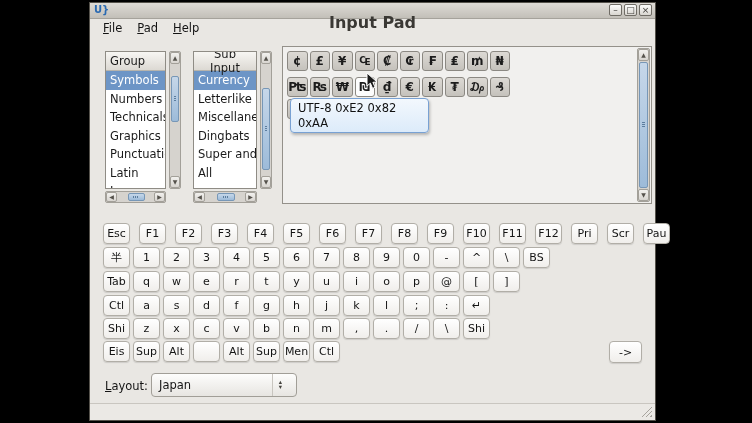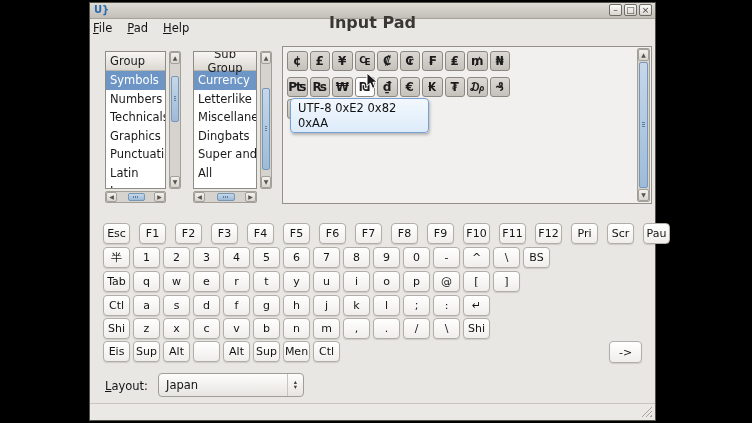--- a/index.html
+++ b/index.html
@@ -27,21 +27,21 @@
   }
   .tb-btns{position:absolute;right:3px;top:1px;display:flex;gap:2px;}
   .tb-btn{
     width:13px;height:12px;box-sizing:border-box;border:1px solid #6f6c65;border-radius:2px;
     background:linear-gradient(#fcfcfb,#d9d6d0);
     font-size:9px;line-height:10px;text-align:center;color:#3f3d39;
   }
   
   .menubar{
     position:absolute;left:0;top:15px;right:0;height:19px;
-    display:flex;align-items:center;gap:9px;
+    display:flex;align-items:center;padding-left:10px;gap:9px;
     font-size:11.5px;color:#141414;
   }
   .menu-item{padding:1px 3px;}
   u{text-decoration:underline;}
   
   .listbox{
     position:absolute;background:#fff;border:1px solid #8f8c85;box-sizing:border-box;
     overflow:hidden;font-size:11.5px;color:#1a1a1a;
   }
   .list-header{
@@ -112,21 +112,21 @@
     display:flex;align-items:center;justify-content:center;
     font-size:11px;color:#141414;box-shadow:0 1px 1px rgba(0,0,0,.12);
   }
   .next-btn{position:absolute;left:519px;top:338px;width:33px;height:22px;}
   
   .layout-label{position:absolute;left:15px;top:376px;font-size:11.5px;color:#141414;}
   .combo{
     position:absolute;left:61px;top:370px;width:146px;height:24px;box-sizing:border-box;
     border:1px solid #a19e97;border-radius:4px;
     background:linear-gradient(#fdfdfc,#e7e5e1);
-    display:flex;align-items:center;padding:0 0 0 7px;font-size:11.5px;color:#141414;margin-left:7px;
+    display:flex;align-items:center;padding:0 8px 0 7px;font-size:11.5px;color:#141414;
   }
   .combo-arrows{
     margin-left:auto;height:100%;display:flex;flex-direction:column;justify-content:center;
     font-size:6.5px;line-height:5px;color:#45433e;padding:0 6px 0 6px;border-left:1px solid #c8c5bf;
   }
   
   .statusbar{
     position:absolute;left:0;right:0;top:400px;bottom:0;
     background:#ebe9e5;border-top:1px solid #c9c6c0;
   }
@@ -181,21 +181,21 @@
     <span class="sarrow">◀</span>
     <div class="htrack">
         <div class="hthumb">
           <span class="hgrip"></span>
         </div>
       </div>
     <span class="sarrow">▶</span>
   </div>
 
   <div class="listbox" style="left:103px;top:48px;width:64px;height:138px;">
-    <div class="list-header">Sub Group</div>
+    <div class="list-header">Sub Input</div>
     <div id="subgroup-items">
         <div class="list-item selected">Currency</div>
         <div class="list-item">Letterlike</div>
         <div class="list-item">Miscellaneo</div>
         <div class="list-item">Dingbats</div>
         <div class="list-item">Super and S</div>
         <div class="list-item">All</div>
       </div>
   </div>
   <div class="vscroll" style="left:170px;top:48px;height:138px;">

